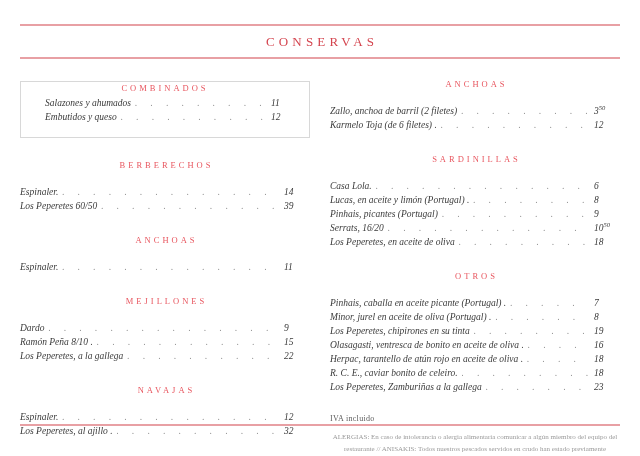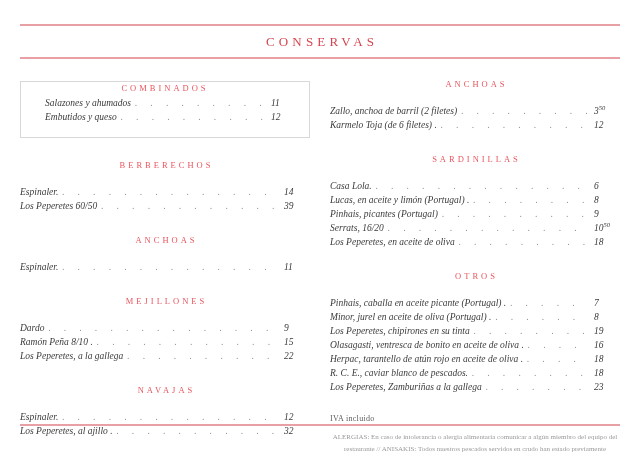--- a/index.html
+++ b/index.html
@@ -340,21 +340,21 @@
             <span class="item-name">Olasagasti, ventresca de bonito en aceite de oliva .</span>
             <span class="leader"></span>
             <span class="item-price">16</span>
           </div>
           <div class="item">
             <span class="item-name">Herpac, tarantello de atún rojo en aceite de oliva .</span>
             <span class="leader"></span>
             <span class="item-price">18</span>
           </div>
           <div class="item">
-            <span class="item-name">R. C. E., caviar blanco de pescados.</span>
+            <span class="item-name">R. C. E., caviar bonito de celeiro.</span>
             <span class="leader"></span>
             <span class="item-price">18</span>
           </div>
           <div class="item">
             <span class="item-name">Los Peperetes, Zamburiñas a la gallega</span>
             <span class="leader"></span>
             <span class="item-price">23</span>
           </div>
         </div>
       </div>

